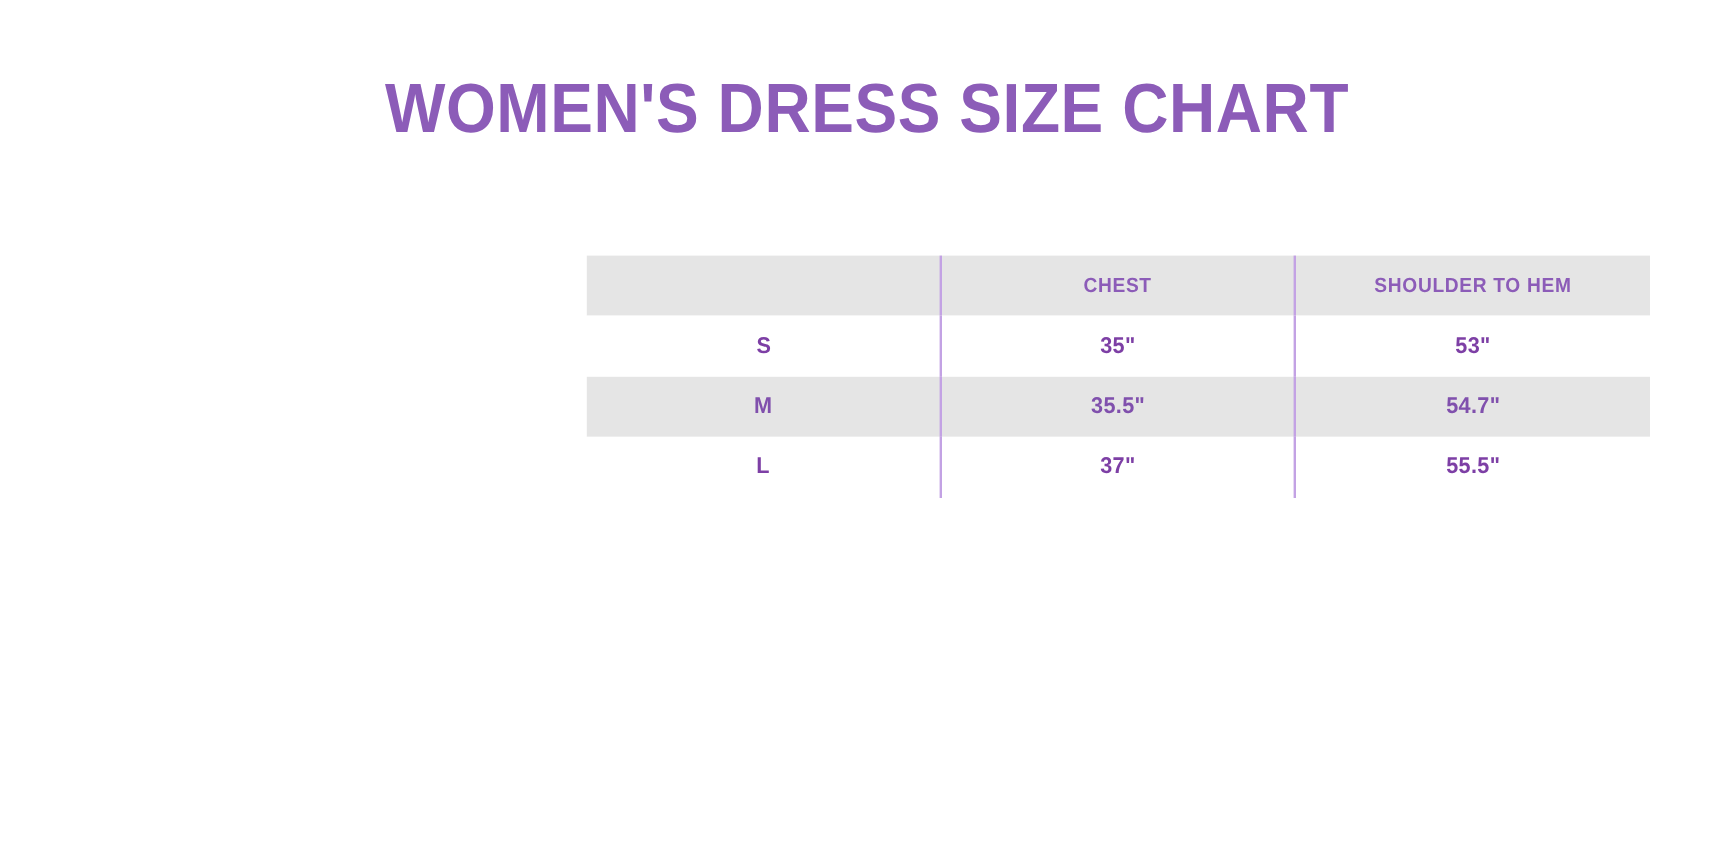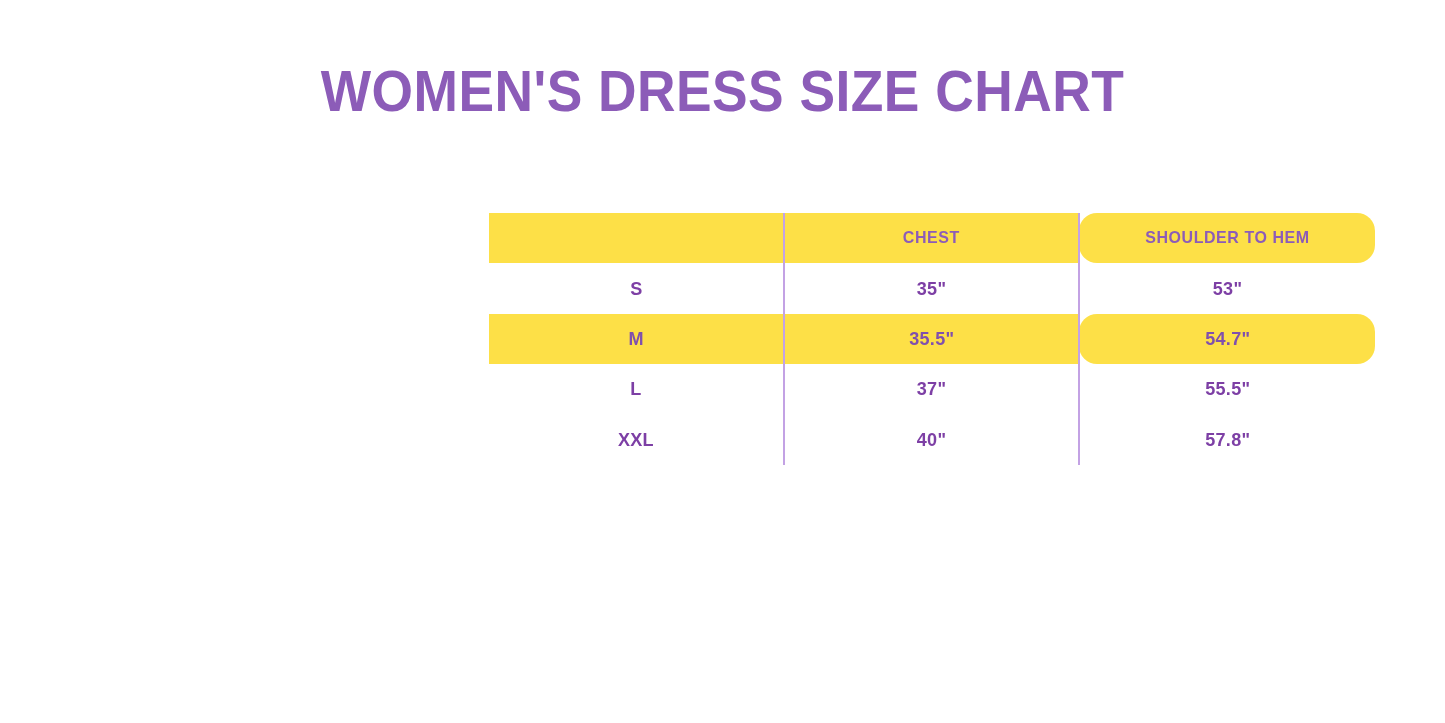--- a/index.html
+++ b/index.html
@@ -52,31 +52,31 @@
     height: 50.4px;
     padding: 0;
     text-align: center;
     vertical-align: middle;
     border: 0;
   }
 
   
   .col-size   { width: 294px; }
   .col-chest  { width: 293px; }
-  .col-hem    { width: 295px; border-radius: 18px; }
+  .col-hem    { width: 295px; }
 
   
   .size-table td.col-chest,
   .size-table th.col-chest,
   .size-table td.col-hem,
   .size-table th.col-hem {
     border-left: 2px solid #C3A2E4;
   }
 
-  tr.band      { background: #fde047; }
+  tr.band      { background: #e5e5e5; }
   tr.plain     { background: #ffffff; }
 
   .head-text {
     font-family: "Liberation Sans Narrow", "Liberation Sans", sans-serif;
     font-size: 17px;
     font-weight: bold;
     letter-spacing: 0.6px;
     color: #8C5CB8;
     transform: scaleX(0.94);
     display: inline-block;
@@ -147,29 +147,18 @@
         </td>
         <td class="col-chest">
           <span class="cell-text">37"</span>
         </td>
         <td class="col-hem">
           <span class="cell-text">55.5"</span>
         </td>
       </tr>
 
 
-      <tr class="plain">
-        <td class="col-size">
-          <span class="cell-text">XXL</span>
-        </td>
-        <td class="col-chest">
-          <span class="cell-text">40"</span>
-        </td>
-        <td class="col-hem">
-          <span class="cell-text">57.8"</span>
-        </td>
-      </tr>
 
 
     </tbody>
   </table>
 
 </div>
 
 </body></html>

